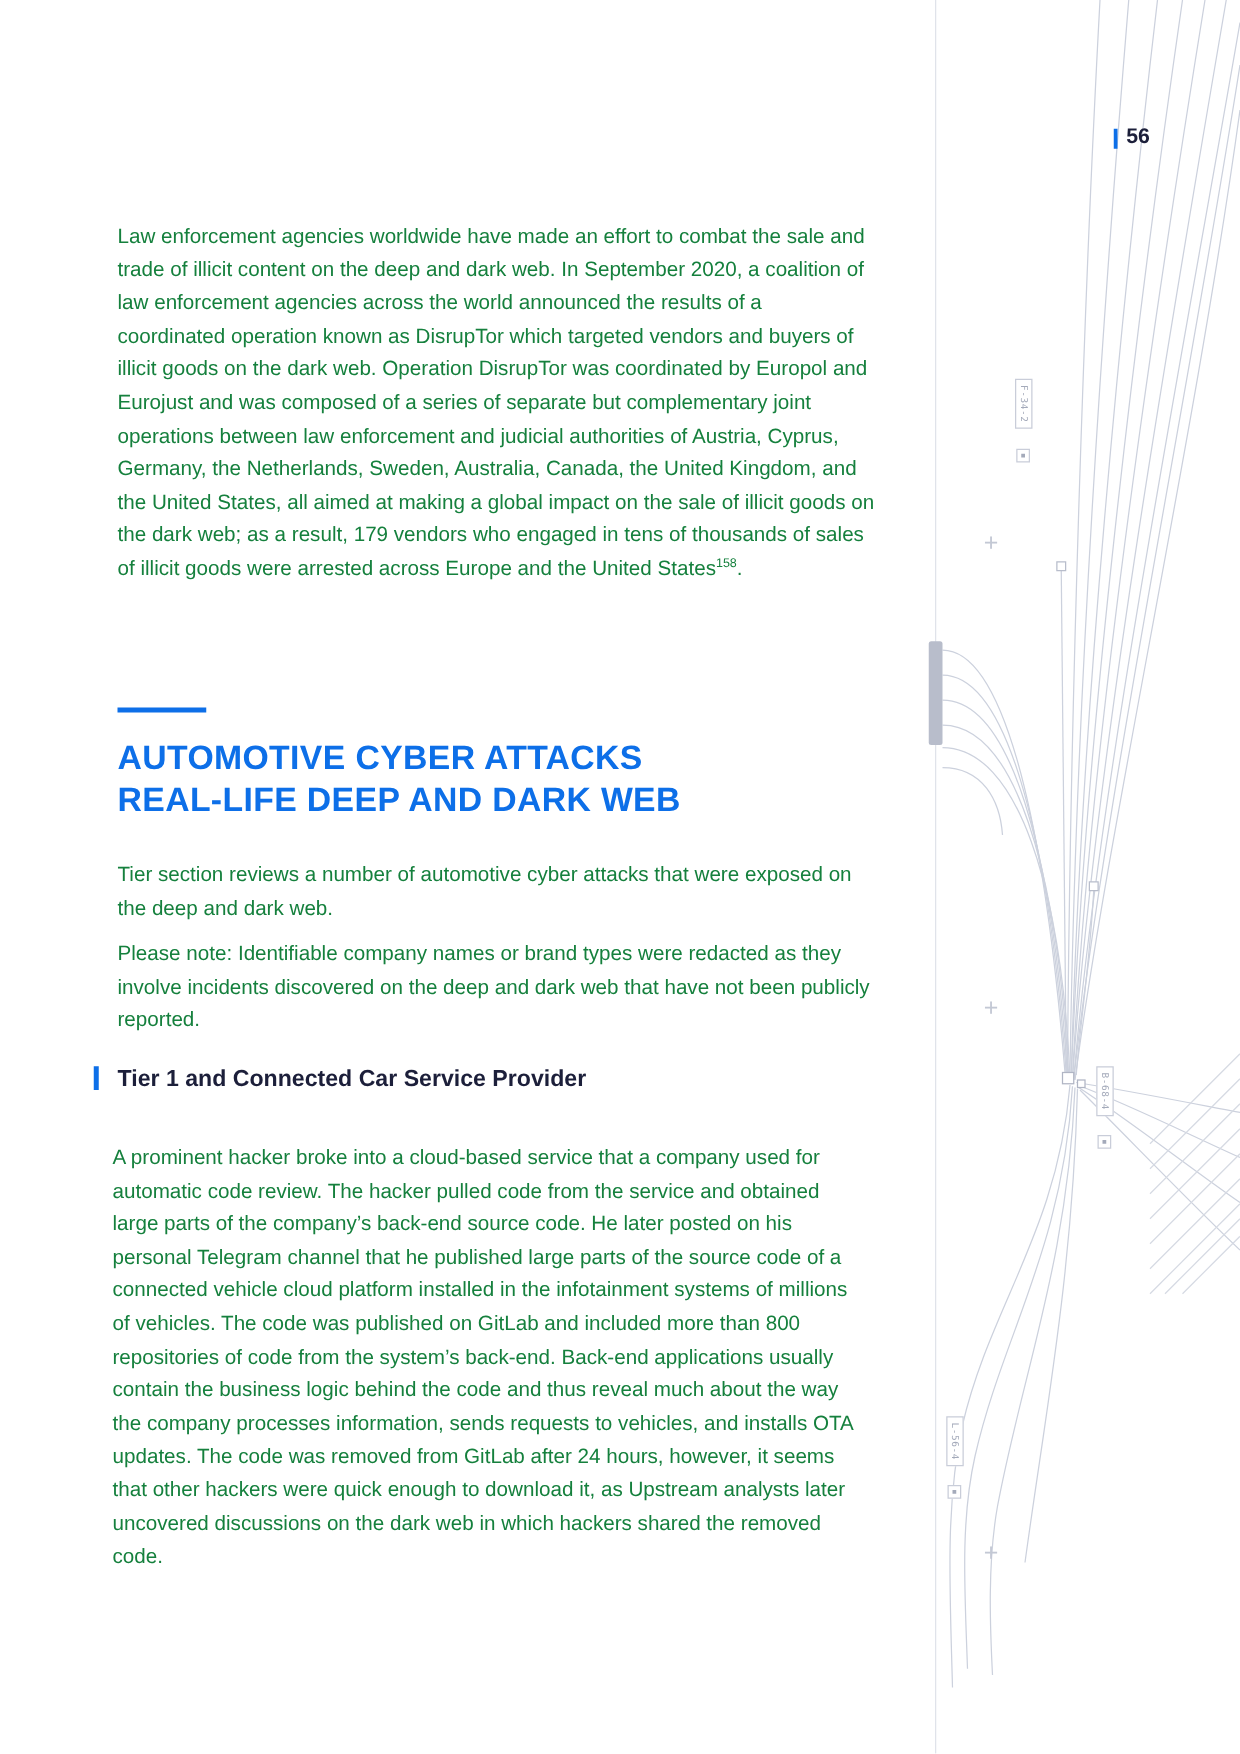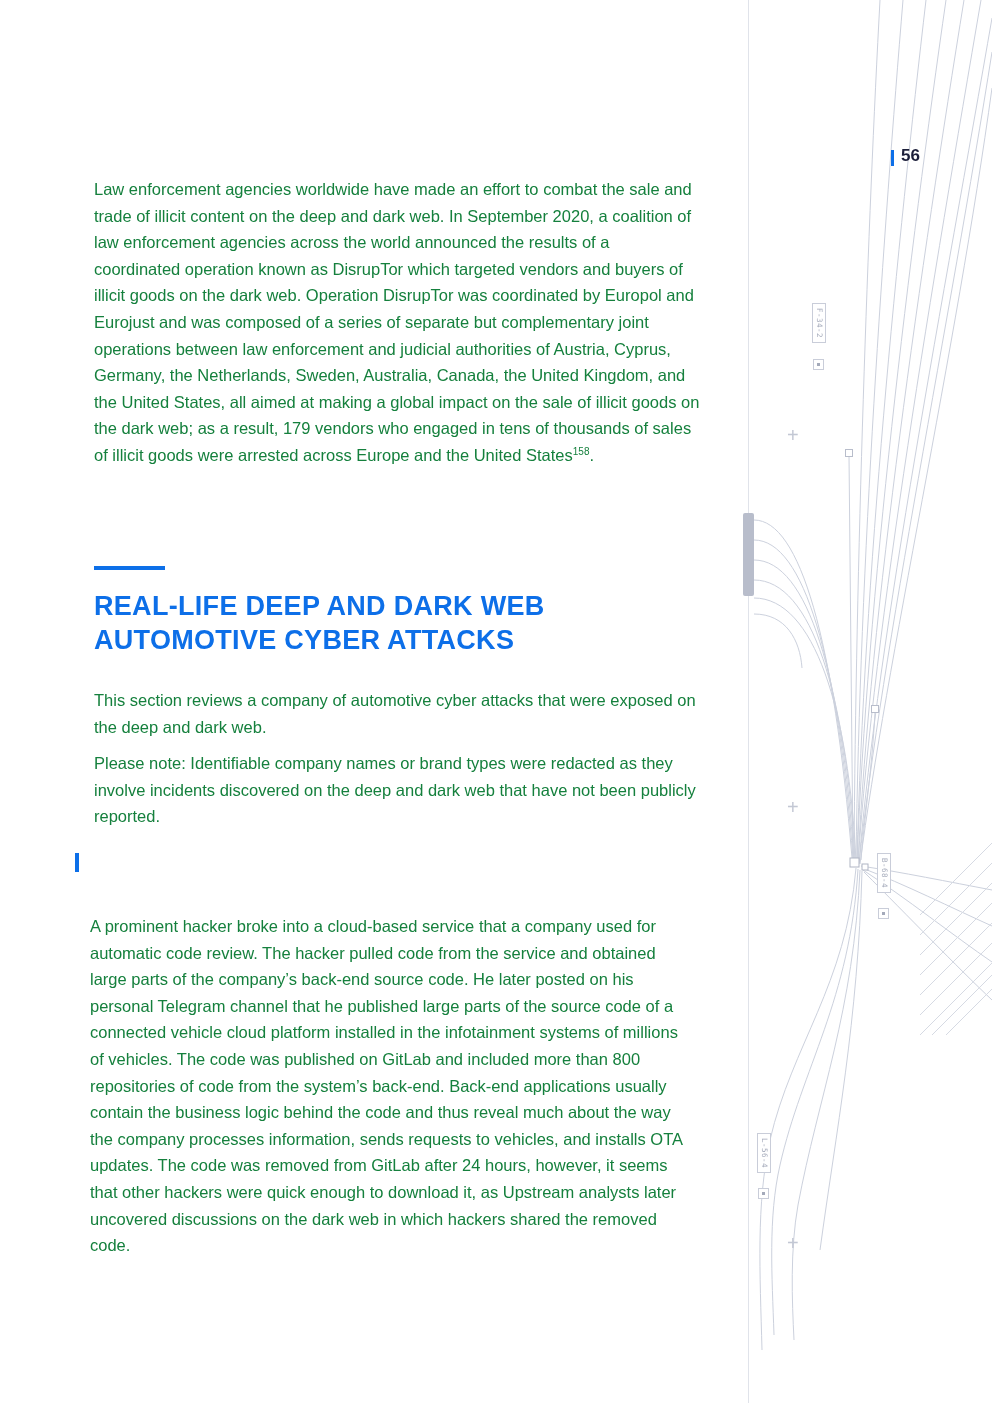--- a/index.html
+++ b/index.html
@@ -4,21 +4,21 @@
 <style>
   * { margin:0; padding:0; box-sizing:border-box; }
   html, body { background:#ffffff; }
   body { font-family:"Liberation Sans", sans-serif; color:#1c1f3a; }
   .page { position:relative; width:992px; height:1403px; background:#ffffff; overflow:hidden; }
 
   .deco-svg { position:absolute; left:0; top:0; width:992px; height:1403px; z-index:0; }
 
   .body-text { font-size:16.5px; line-height:26.6px; color:#15803d; }
 
-  .page-number { position:absolute; left:891px; top:99px; display:flex; align-items:flex-end; gap:7px; z-index:2;margin-top:47px; }
+  .page-number { position:absolute; left:891px; top:99px; display:flex; align-items:flex-end; gap:7px; z-index:2; }
   .pn-bar { display:inline-block; width:3px; height:16px; background:#0d6fe8; }
   .pn-num { font-size:17px; font-weight:700; color:#1c1f3a; }
 
   .intro { position:absolute; left:94px; top:176px; width:606px; z-index:2; }
   .fn { font-size:10px; vertical-align:super; line-height:0; }
 
   .rule { position:absolute; left:94px; top:566px; width:71px; height:4px; background:#0d6fe8; z-index:2; }
 
   .section-title { position:absolute; left:94px; top:589px; font-size:27px; line-height:34px; font-weight:700; color:#0d6fe8; letter-spacing:0.3px; z-index:2; }
   .section-title .line { display:block; }
@@ -134,26 +134,27 @@
   <div class="page-number">
     <span class="pn-bar"></span>
     <span class="pn-num">56</span>
   </div>
 
   <p class="body-text intro"><span>Law enforcement agencies worldwide have made an effort to combat the sale and trade of illicit content on the deep and dark web. In September 2020, a coalition of law enforcement agencies across the world announced the results of a coordinated operation known as DisrupTor which targeted vendors and buyers of illicit goods on the dark web. Operation DisrupTor was coordinated by Europol and Eurojust and was composed of a series of separate but complementary joint operations between law enforcement and judicial authorities of Austria, Cyprus, Germany, the Netherlands, Sweden, Australia, Canada, the United Kingdom, and the United States, all aimed at making a global impact on the sale of illicit goods on the dark web; as a result, 179 vendors who engaged in tens of thousands of sales of illicit goods were arrested across Europe and the United States</span><sup class="fn">158</sup><span>.</span></p>
 
   <div class="rule"></div>
 
   <h1 class="section-title">
+    <span class="line">AUTOMOTIVE CYBER ATTACKS</span>
     <span class="line">REAL-LIFE DEEP AND DARK WEB</span>
-    <span class="line">AUTOMOTIVE CYBER ATTACKS</span>
   </h1>
 
-  <p class="body-text p-intro">This section reviews a company of automotive cyber attacks that were exposed on the deep and dark web.</p>
+  <p class="body-text p-intro">Tier section reviews a number of automotive cyber attacks that were exposed on the deep and dark web.</p>
   <p class="body-text p-note">Please note: Identifiable company names or brand types were redacted as they involve incidents discovered on the deep and dark web that have not been publicly reported.</p>
 
   <div class="sub-bar"></div>
   <h2 class="subsection-title">
+    <span class="line">Tier 1 and Connected Car Service Provider</span>
   </h2>
 
   <p class="body-text p-body">A prominent hacker broke into a cloud-based service that a company used for automatic code review. The hacker pulled code from the service and obtained large parts of the company’s back-end source code. He later posted on his personal Telegram channel that he published large parts of the source code of a connected vehicle cloud platform installed in the infotainment systems of millions of vehicles. The code was published on GitLab and included more than 800 repositories of code from the system’s back-end. Back-end applications usually contain the business logic behind the code and thus reveal much about the way the company processes information, sends requests to vehicles, and installs OTA updates. The code was removed from GitLab after 24 hours, however, it seems that other hackers were quick enough to download it, as Upstream analysts later uncovered discussions on the dark web in which hackers shared the removed code.</p>
 
 </div>
 
 </body></html>

